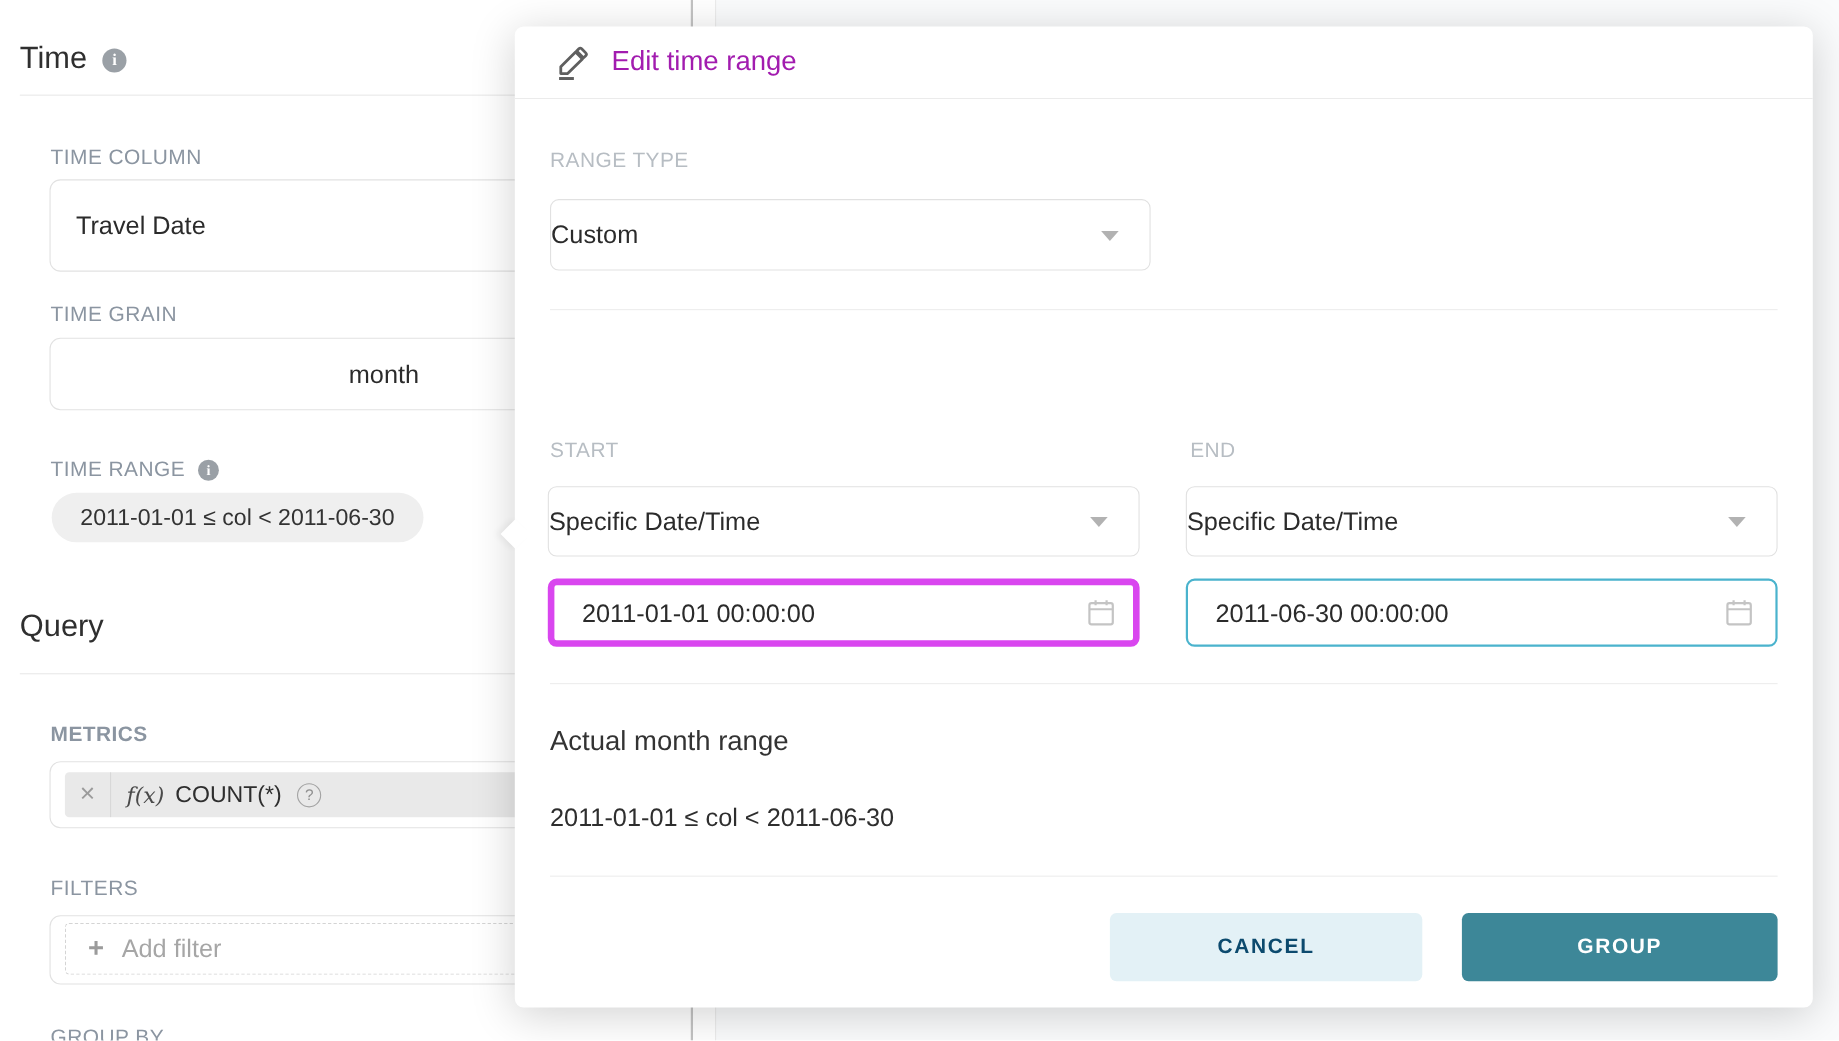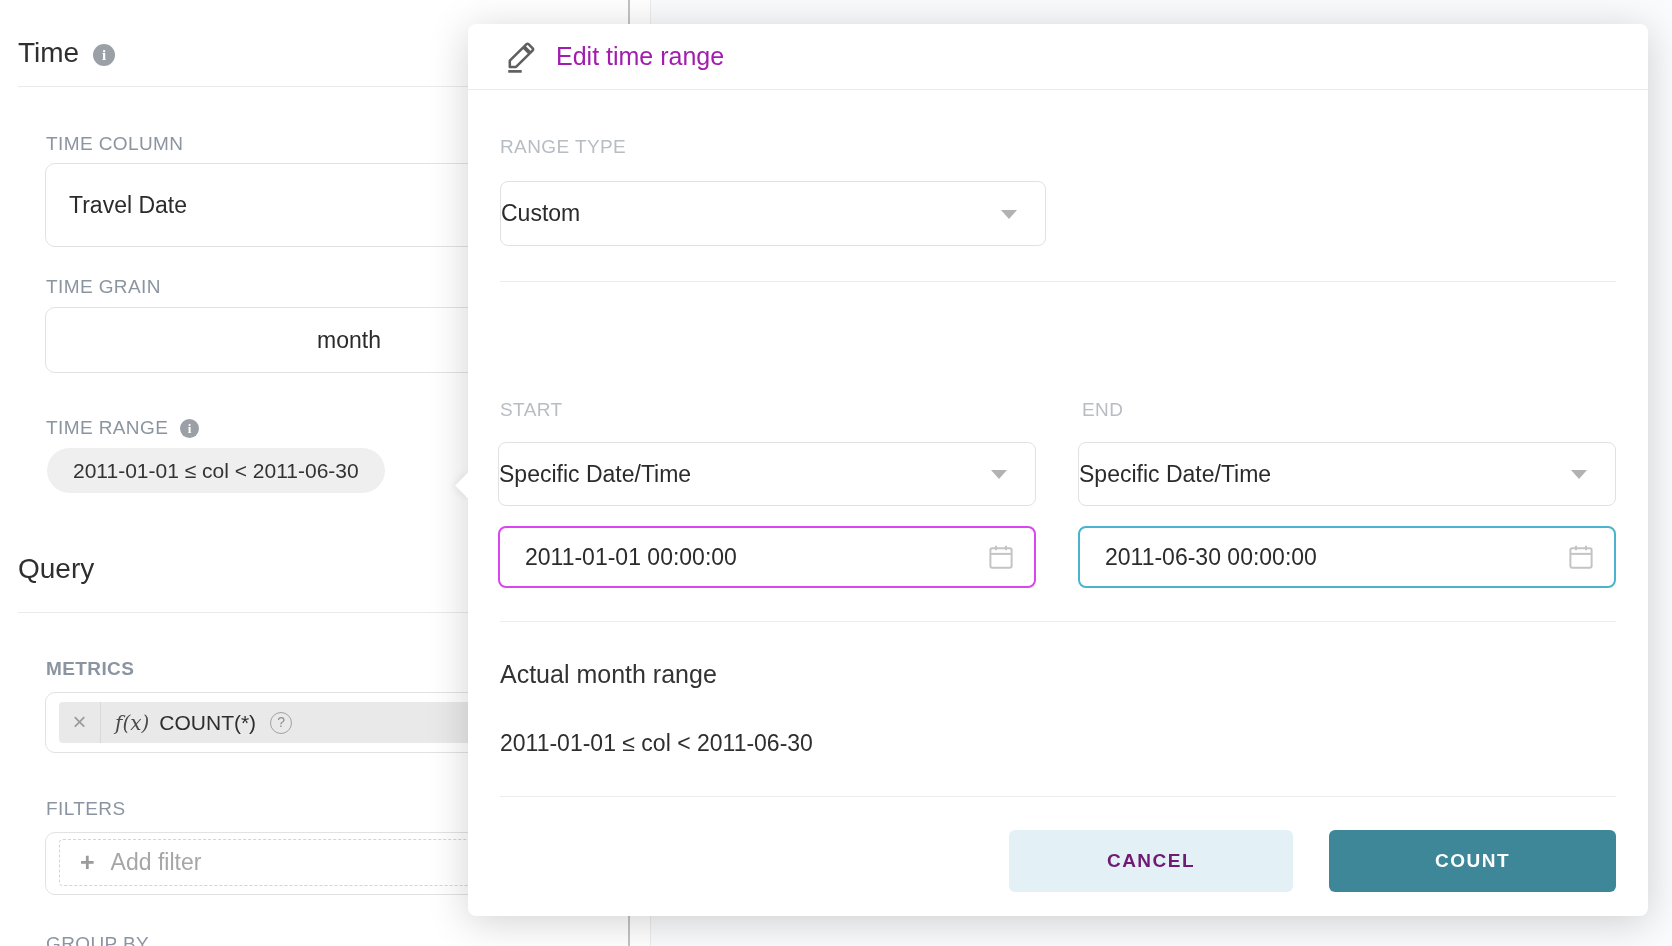--- a/index.html
+++ b/index.html
@@ -80,32 +80,32 @@
   }
   .caret {
     position:absolute; right:28px; top:50%; margin-top:-4px; width:0; height:0;
     border-left:8px solid transparent; border-right:8px solid transparent;
     border-top:9px solid #b2b2b2;
   }
   .modal-divider { position:absolute; left:32px; right:32px; height:1px; background:#ededed; }
   .modal-heading { position:absolute; left:32px; font-size:25px; color:#333; }
   .date-field { position:absolute; width:538px; height:62px; }
   .date-field input {
-    width:100%; height:100%; border:2px solid #d946ef; border-radius:8px; outline:none;
+    width:100%; height:100%; border:6px solid #d946ef; border-radius:8px; outline:none;
     font-family:inherit; font-size:23px; color:#2b2b2b; padding-left:25px; background:#fff;
   }
   .date-field.focused input { border:2px solid #4ab3cd; }
   .cal-icon { position:absolute; right:20px; top:16px; pointer-events:none; }
   .actual-value { position:absolute; left:32px; font-size:23px; color:#2e2e2e; }
   .btn {
     position:absolute; top:806px; height:62px; border:none; border-radius:6px;
     font-family:inherit; font-size:19px; font-weight:bold; letter-spacing:1.5px; cursor:pointer;
     display:flex; align-items:center; justify-content:center;
   }
-  .btn-cancel { left:541px; width:284px; background:#e3f1f6; color:#701a75; }
+  .btn-cancel { left:541px; width:284px; background:#e3f1f6; color:#0c4a6e; }
   .btn-apply  { left:861px; width:287px; background:#3d8798; color:#ffffff; }
 </style>
 </head>
 <body>
 
 <div class="right-bg"></div>
 <div class="splitter-dark"></div>
 <div class="splitter-light"></div>
 
 <div>
@@ -210,14 +210,14 @@
   </div>
 
   <div class="modal-divider" style="top:597px;"></div>
 
   <div class="modal-heading" style="top:636px;">Actual month range</div>
   <div class="actual-value" style="top:706px;">2011-01-01 ≤ col &lt; 2011-06-30</div>
 
   <div class="modal-divider" style="top:772px;"></div>
 
   <button class="btn btn-cancel">CANCEL</button>
-  <button class="btn btn-apply">COUNT</button>
+  <button class="btn btn-apply">GROUP</button>
 </div>
 
 </body></html>

